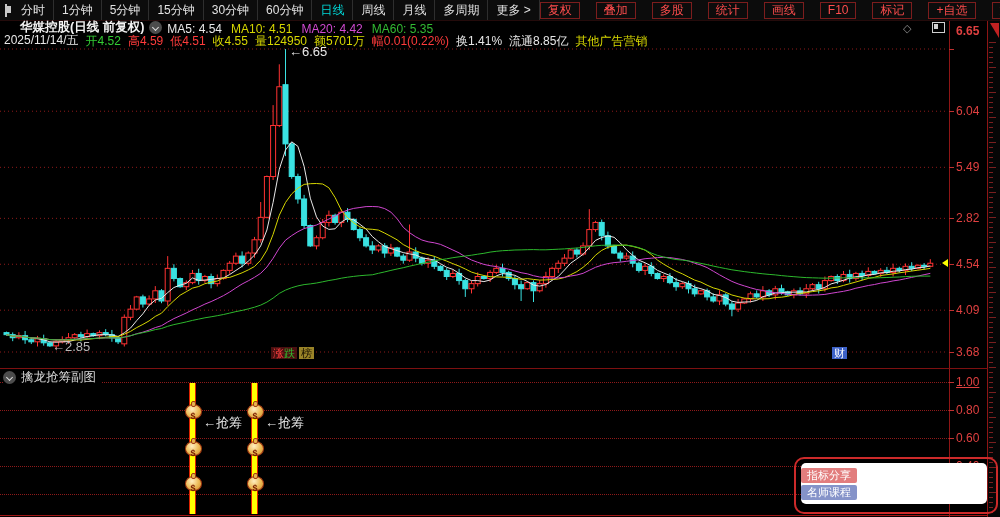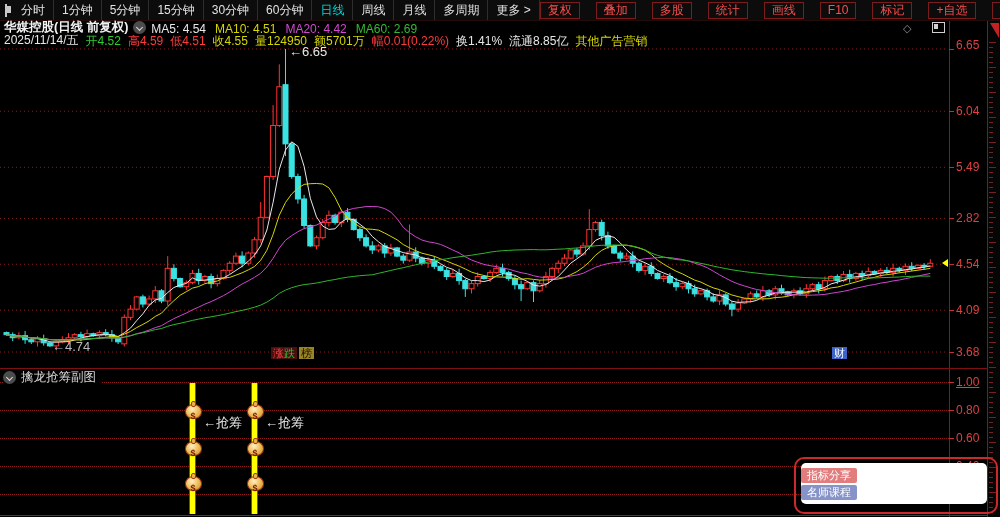--- a/index.html
+++ b/index.html
@@ -8,21 +8,21 @@
   
   .toolbar{position:absolute;left:0;top:0;width:1000px;height:20px;background:#0c0c0c;
            border-bottom:1px solid #240b0b;display:flex;align-items:center;z-index:6;}
   .win-icon{width:13px;height:11px;border:1px solid #c8c8c8;margin:0 6px 0 5px;position:relative;}
   .win-icon::before{content:"";position:absolute;left:1px;top:1px;width:4px;height:7px;background:#c8c8c8;}
   .ptab{color:#e2e2e2;font-size:12px;line-height:20px;padding:0 8px;border-right:1px solid #2e2e2e;cursor:default;white-space:nowrap;}
   .ptab.active{color:#00d9d9;}
   .toolbar-spacer{flex:1;}
   .tbtn{color:#ff4d4d;font-size:12px;line-height:15px;border:1px solid #7c1d1d;padding:0 7px;margin-right:1px;white-space:nowrap;}
   
-  .row1{position:absolute;left:4px;top:21px;height:13px;display:flex;align-items:center;z-index:6;white-space:nowrap;}
+  .row1{position:absolute;left:20px;top:21px;height:13px;display:flex;align-items:center;z-index:6;white-space:nowrap;}
   .stock-title{color:#f2f2f2;font-size:12.5px;font-weight:bold;}
   .chev{display:inline-block;width:13px;height:13px;border-radius:50%;background:#4c4c4c;margin:0 5px;position:relative;}
   .chev::before{content:"";position:absolute;left:3.5px;top:3.5px;width:4px;height:4px;border-right:1.5px solid #ddd;border-bottom:1.5px solid #ddd;transform:rotate(45deg);}
   .ma-item{font-size:12px;margin-right:9px;}
   .row2{position:absolute;left:4px;top:34px;height:13px;display:flex;align-items:center;z-index:6;white-space:nowrap;}
   .date-label{color:#e8e8e8;font-size:12px;margin-right:7px;}
   .stat{font-size:12px;margin-right:7px;}
   
   #chart-svg{position:absolute;left:0;top:0;z-index:1;}
   .axis-col{position:absolute;left:952px;top:0;width:34px;height:517px;z-index:3;}
@@ -89,21 +89,21 @@
         <span class="tbtn">F10</span>
         <span class="tbtn">标记</span>
         <span class="tbtn">+自选</span>
         <span class="tbtn">返回</span>
       </div>
   </div>
 
   <div class="row1">
     <span class="stock-title">华媒控股(日线 前复权)</span>
     <span class="chev"></span>
-    <span id="ma-legend"><span class="ma-item" style="color: rgb(232, 232, 232);">MA5: 4.54</span><span class="ma-item" style="color: rgb(214, 214, 0);">MA10: 4.51</span><span class="ma-item" style="color: rgb(210, 74, 210);">MA20: 4.42</span><span class="ma-item" style="color: rgb(51, 187, 51);">MA60: 2.69</span></span>
+    <span id="ma-legend"><span class="ma-item" style="color: rgb(232, 232, 232);">MA5: 4.54</span><span class="ma-item" style="color: rgb(214, 214, 0);">MA10: 4.51</span><span class="ma-item" style="color: rgb(210, 74, 210);">MA20: 4.42</span><span class="ma-item" style="color: rgb(51, 187, 51);">MA60: 5.35</span></span>
   </div>
   <div class="row2">
     <span class="date-label">2025/11/14/五</span>
     <span id="stats"><span class="stat" style="color: rgb(51, 204, 51);">开4.52</span><span class="stat" style="color: rgb(255, 59, 59);">高4.59</span><span class="stat" style="color: rgb(255, 59, 59);">低4.51</span><span class="stat" style="color: rgb(214, 214, 0);">收4.55</span><span class="stat" style="color: rgb(214, 214, 0);">量124950</span><span class="stat" style="color: rgb(214, 214, 0);">额5701万</span><span class="stat" style="color: rgb(255, 59, 59);">幅0.01(0.22%)</span><span class="stat" style="color: rgb(230, 230, 230);">换1.41%</span><span class="stat" style="color: rgb(230, 230, 230);">流通8.85亿</span><span class="stat" style="color: rgb(214, 214, 0);">其他广告营销</span></span>
   </div>
 
   <svg id="chart-svg" width="1000" height="517">
       <line x1="0" y1="49" x2="948" y2="49" stroke="#8e1a1a" stroke-width="1" stroke-dasharray="1 3"></line>
       <line x1="0" y1="111.23232323232325" x2="948" y2="111.23232323232325" stroke="#8e1a1a" stroke-width="1" stroke-dasharray="1 3"></line>
       <line x1="0" y1="167.34343434343435" x2="948" y2="167.34343434343435" stroke="#8e1a1a" stroke-width="1" stroke-dasharray="1 3"></line>
@@ -415,21 +415,21 @@
       <polyline points="6.5,334.7 12.7,336.2 18.9,336.0 25.1,337.0 31.3,337.9 37.5,338.1 43.7,338.7 49.9,339.6 56.1,339.9 62.3,339.9 68.5,340.2 74.7,339.9 80.9,340.0 87.1,339.3 93.3,338.7 99.5,338.1 105.7,337.3 111.9,336.5 118.1,336.5 124.3,334.2 130.5,331.4 136.7,327.6 142.9,324.4 149.1,320.9 155.3,316.4 161.5,313.2 167.7,306.6 173.9,300.7 180.1,295.2 186.3,291.7 192.5,288.1 198.7,286.5 204.9,283.7 211.1,282.2 217.3,281.0 223.5,277.9 229.7,277.4 235.9,275.2 242.1,272.8 248.3,269.9 254.5,266.5 260.7,260.2 266.9,250.2 273.1,234.4 279.3,215.2 285.5,202.5 291.7,193.9 297.9,188.2 304.1,184.4 310.3,183.7 316.5,183.5 322.7,184.0 328.9,187.8 335.1,197.5 341.3,210.1 347.5,217.6 353.7,222.9 359.9,226.8 366.1,228.9 372.3,229.3 378.5,230.1 384.7,233.1 390.9,236.4 397.1,239.8 403.3,244.6 409.5,247.8 415.7,250.7 421.9,253.2 428.1,254.7 434.3,256.3 440.5,258.8 446.7,261.1 452.9,263.7 459.1,266.1 465.3,269.0 471.5,272.1 477.7,274.0 483.9,275.5 490.1,276.7 496.3,276.9 502.5,277.1 508.7,277.3 514.9,278.4 521.1,279.3 527.3,278.6 533.5,279.4 539.7,280.1 545.9,279.9 552.1,279.5 558.3,279.0 564.5,277.5 570.7,274.7 576.9,271.6 583.1,267.3 589.3,262.0 595.5,255.2 601.7,250.4 607.9,247.3 614.1,245.8 620.3,245.3 626.5,245.1 632.7,246.4 638.9,248.0 645.1,250.1 651.3,254.5 657.5,260.1 663.7,264.2 669.9,267.8 676.1,271.2 682.3,273.8 688.5,277.0 694.7,280.1 700.9,282.1 707.1,285.2 713.3,287.9 719.5,289.6 725.7,292.3 731.9,295.0 738.1,296.6 744.3,298.1 750.5,298.6 756.7,298.9 762.9,298.9 769.1,298.7 775.3,297.5 781.5,297.2 787.7,296.3 793.9,294.5 800.1,293.5 806.3,292.5 812.5,291.6 818.7,290.8 824.9,289.8 831.1,287.9 837.3,287.1 843.5,285.4 849.7,283.7 855.9,282.0 862.1,280.2 868.3,278.4 874.5,277.3 880.7,275.5 886.9,274.7 893.1,273.9 899.3,272.8 905.5,272.0 911.7,271.0 917.9,270.2 924.1,269.3 930.3,268.4" fill="none" stroke="#d6d600" stroke-width="1"></polyline>
       <polyline points="6.5,334.7 12.7,336.2 18.9,336.0 25.1,337.0 31.3,337.9 37.5,338.1 43.7,338.7 49.9,339.6 56.1,339.9 62.3,339.9 68.5,339.7 74.7,339.2 80.9,339.1 87.1,338.7 93.3,338.5 99.5,338.1 105.7,337.9 111.9,337.9 118.1,338.1 124.3,337.1 130.5,335.8 136.7,333.7 142.9,332.2 149.1,330.1 155.3,327.6 161.5,325.7 167.7,322.0 173.9,318.6 180.1,315.8 186.3,313.0 192.5,309.8 198.7,307.1 204.9,304.1 211.1,301.6 217.3,298.7 223.5,295.6 229.7,292.0 235.9,287.9 242.1,284.0 248.3,280.8 254.5,277.3 260.7,273.3 266.9,267.0 273.1,258.3 279.3,248.1 285.5,240.2 291.7,235.6 297.9,231.7 304.1,228.6 310.3,226.8 316.5,225.0 322.7,222.1 328.9,219.0 335.1,216.0 341.3,212.6 347.5,210.1 353.7,208.4 359.9,207.5 366.1,206.6 372.3,206.5 378.5,206.8 384.7,208.6 390.9,212.1 397.1,218.7 403.3,227.3 409.5,232.7 415.7,236.8 421.9,240.0 428.1,241.8 434.3,242.8 440.5,244.4 446.7,247.1 452.9,250.0 459.1,252.9 465.3,256.8 471.5,260.0 477.7,262.3 483.9,264.4 490.1,265.7 496.3,266.6 502.5,267.9 508.7,269.2 514.9,271.0 521.1,272.7 527.3,273.8 533.5,275.7 539.7,277.0 545.9,277.7 552.1,278.1 558.3,277.9 564.5,277.3 570.7,276.0 576.9,275.0 583.1,273.3 589.3,270.3 595.5,267.3 601.7,265.2 607.9,263.6 614.1,262.6 620.3,262.1 626.5,261.3 632.7,260.5 638.9,259.8 645.1,258.7 651.3,258.2 657.5,257.6 663.7,257.3 669.9,257.6 676.1,258.5 682.3,259.5 688.5,261.0 694.7,263.2 700.9,265.1 707.1,267.6 713.3,271.2 719.5,274.8 725.7,278.2 731.9,281.4 738.1,283.9 744.3,285.9 750.5,287.8 756.7,289.5 762.9,290.5 769.1,292.0 775.3,292.7 781.5,293.4 787.7,294.3 793.9,294.7 800.1,295.1 806.3,295.3 812.5,295.1 818.7,294.9 824.9,294.4 831.1,293.3 837.3,292.3 843.5,291.3 849.7,290.0 855.9,288.2 862.1,286.9 868.3,285.5 874.5,284.5 880.7,283.1 886.9,282.2 893.1,280.9 899.3,280.0 905.5,278.7 911.7,277.4 917.9,276.1 924.1,274.7 930.3,273.4" fill="none" stroke="#cf46cf" stroke-width="1"></polyline>
       <polyline points="6.5,334.7 12.7,336.2 18.9,336.0 25.1,337.0 31.3,337.9 37.5,338.1 43.7,338.7 49.9,339.6 56.1,339.9 62.3,339.9 68.5,339.7 74.7,339.2 80.9,339.1 87.1,338.7 93.3,338.5 99.5,338.1 105.7,337.9 111.9,337.9 118.1,338.1 124.3,337.1 130.5,335.7 136.7,334.0 142.9,332.7 149.1,331.3 155.3,329.6 161.5,328.5 167.7,326.3 173.9,324.6 180.1,323.3 186.3,321.9 192.5,320.4 198.7,319.1 204.9,317.8 211.1,316.8 217.3,315.7 223.5,314.5 229.7,313.1 235.9,311.6 242.1,310.4 248.3,308.9 254.5,307.2 260.7,305.1 266.9,302.1 273.1,298.1 279.3,293.4 285.5,290.1 291.7,287.7 297.9,285.9 304.1,284.6 310.3,283.9 316.5,283.0 322.7,281.8 328.9,280.5 335.1,279.5 341.3,278.2 347.5,277.2 353.7,276.4 359.9,275.7 366.1,275.2 372.3,274.8 378.5,273.3 384.7,271.9 390.9,270.4 397.1,269.0 403.3,267.7 409.5,266.2 415.7,264.8 421.9,263.4 428.1,262.1 434.3,260.8 440.5,259.7 446.7,258.8 452.9,257.7 459.1,256.8 465.3,256.0 471.5,255.2 477.7,254.2 483.9,253.3 490.1,252.1 496.3,251.3 502.5,250.7 508.7,250.4 514.9,250.0 521.1,249.9 527.3,249.7 533.5,249.6 539.7,249.8 545.9,249.8 552.1,249.5 558.3,249.2 564.5,248.9 570.7,248.4 576.9,248.0 583.1,247.4 589.3,246.6 595.5,245.8 601.7,245.3 607.9,245.2 614.1,245.0 620.3,245.1 626.5,245.3 632.7,246.1 638.9,247.7 645.1,250.0 651.3,253.1 657.5,255.4 663.7,257.0 669.9,258.4 676.1,259.5 682.3,260.1 688.5,260.9 694.7,262.1 700.9,263.4 707.1,264.6 713.3,266.1 719.5,267.4 725.7,268.6 731.9,269.8 738.1,270.7 744.3,271.6 750.5,272.4 756.7,273.1 762.9,273.8 769.1,274.4 775.3,274.9 781.5,275.6 787.7,276.2 793.9,276.7 800.1,277.2 806.3,277.6 812.5,277.8 818.7,278.0 824.9,278.2 831.1,278.1 837.3,278.0 843.5,277.8 849.7,277.8 855.9,277.7 862.1,277.8 868.3,277.8 874.5,277.9 880.7,277.7 886.9,277.5 893.1,277.2 899.3,277.0 905.5,276.6 911.7,276.3 917.9,276.1 924.1,276.1 930.3,276.1" fill="none" stroke="#2db82d" stroke-width="1"></polyline>
     </svg>
 
   <div class="vline" style="left:949px;"></div>
   <div class="vline" style="left:987px;"></div>
   <div class="hsep" style="top:368px;"></div>
   <div class="hsep" style="top:515px;background:#a01515;"></div>
   <div class="axis-col" id="axis-col">
-      <div class="ylab" style="top: 38px; left: 4px;">6.65</div>
+      <div class="ylab" style="top: 24px; left: 4px; font-weight: bold;">6.65</div>
       <div class="ylab" style="top: 104.232px; left: 4px;">6.04</div>
       <div class="ylab" style="top: 160.343px; left: 4px;">5.49</div>
       <div class="ylab" style="top: 211.354px; left: 4px;">2.82</div>
       <div class="ylab" style="top: 257.263px; left: 4px;">4.54</div>
       <div class="ylab" style="top: 303.172px; left: 4px;">4.09</div>
       <div class="ylab" style="top: 345px; left: 4px;">3.68</div>
       <div class="ylab" style="top: 375px; left: 4px; text-decoration: underline;">1.00</div>
       <div class="ylab" style="top: 403px; left: 4px;">0.80</div>
       <div class="ylab" style="top: 431px; left: 4px;">0.60</div>
       <div class="ylab" style="top: 459px; left: 4px;">0.40</div>
@@ -537,21 +537,21 @@
 
   <div id="overlays">
       <div class="ytick" style="top: 49px;"></div>
       <div class="ytick" style="top: 111.232px;"></div>
       <div class="ytick" style="top: 167.343px;"></div>
       <div class="ytick" style="top: 218.354px;"></div>
       <div class="ytick" style="top: 264.263px;"></div>
       <div class="ytick" style="top: 310.172px;"></div>
       <div class="ytick" style="top: 352px;"></div>
       <div class="anno" style="left: 289px; top: 44px; color: rgb(232, 232, 232);">←6.65</div>
-      <div class="anno" style="left: 52px; top: 339px; color: rgb(184, 184, 184);">←4.74</div>
+      <div class="anno" style="left: 52px; top: 339px; color: rgb(184, 184, 184);">←2.85</div>
       <div class="badge" style="left: 271px; top: 347px; background: rgb(74, 16, 16);"><span style="color: rgb(255, 64, 64);">涨</span><span style="color: rgb(47, 191, 47);">跌</span></div>
       <div class="badge" style="left: 299px; top: 347px; background: rgb(154, 132, 40);"><span style="color: rgb(26, 18, 0);">榜</span></div>
       <div class="badge" style="left: 832px; top: 347px; background: rgb(61, 98, 200);"><span style="color: rgb(255, 255, 255);">财</span></div>
       <div class="price-mark" style="left: 942px; top: 259.242px; border-right-color: rgb(255, 255, 0);"></div>
       <div class="gridline" style="top: 382px;"></div>
       <div class="gridline" style="top: 410px;"></div>
       <div class="gridline" style="top: 438px;"></div>
       <div class="gridline" style="top: 466px;"></div>
       <div class="gridline" style="top: 494px;"></div>
       <div class="ytick" style="top: 382px;"></div>

